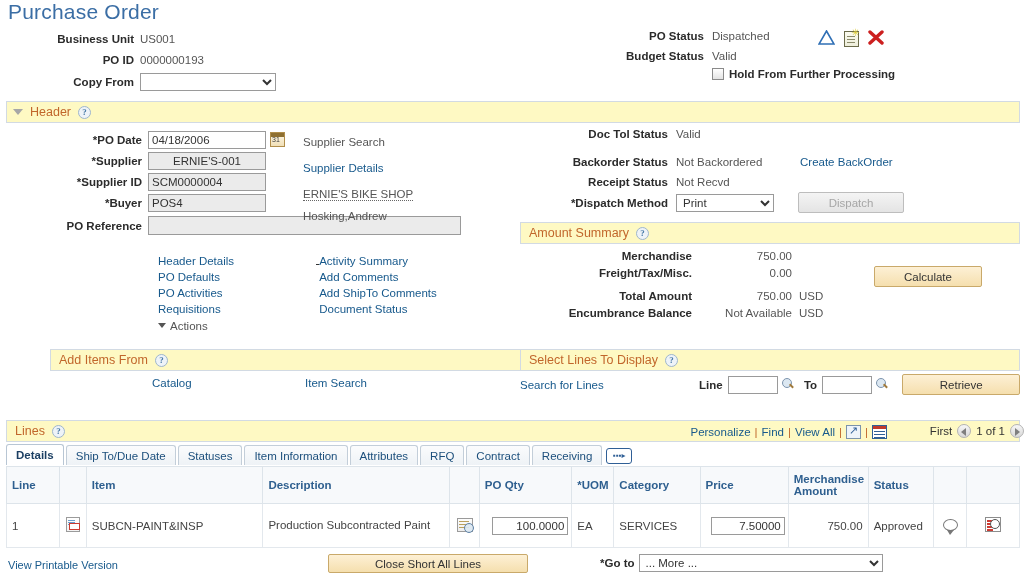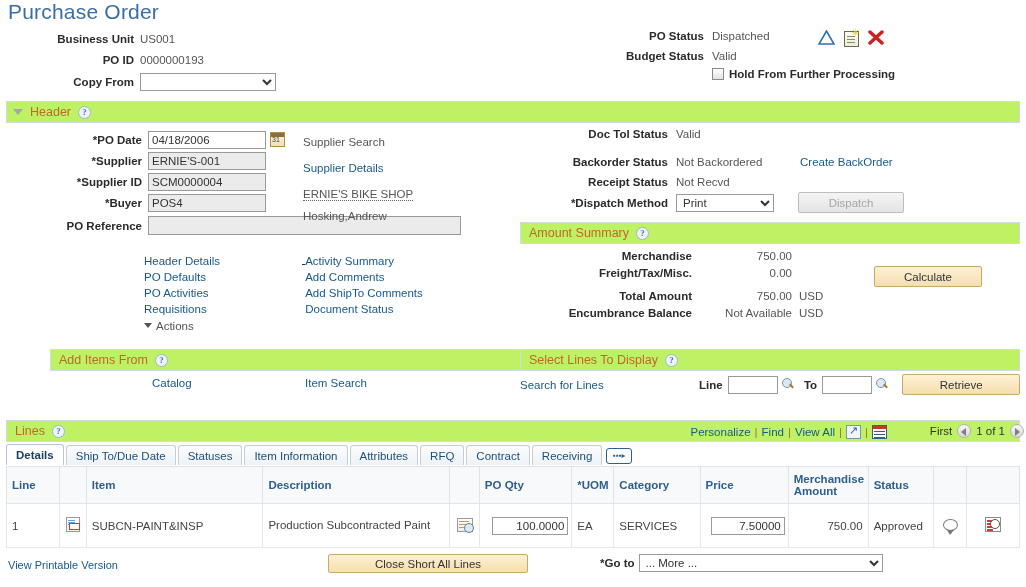--- a/index.html
+++ b/index.html
@@ -56,21 +56,21 @@
   
   .topright { position: absolute; left: 600px; top: 30px; width: 426px; }
   .trow { display: flex; align-items: flex-start; margin-bottom: 3px; }
   .trow .lbl { width: 112px; padding-right: 8px; }
   .icons-inline { margin-left: 48px; display: flex; gap: 9px; align-items: center; }
 
   .chk { width: 12px; height: 12px; border: 1px solid #8a8a8a; background: linear-gradient(#fff,#e3e3e3); display: inline-block; vertical-align: -2px; }
 
   
   .secbar {
-    background: #bef264;
+    background: #fef9c3;
     border: 1px solid #d2dae3;
     height: 22px;
     display: flex; align-items: center;
     padding-left: 6px;
     color: #c1662b;
     font-size: 12.5px;
   }
   .secbar .tri {
     width: 0; height: 0;
     border-left: 5px solid transparent;
@@ -88,21 +88,21 @@
 
   
   #header-bar { position: absolute; left: 6px; top: 101px; width: 1014px; }
   .hdr-left { position: absolute; left: 0px; top: 131px; width: 500px; }
   .hdr-left .frow .lbl { width: 148px; }
   .hdr-midlinks { position: absolute; left: 303px; top: 134px; line-height: 17px; }
   .hdr-right { position: absolute; left: 520px; top: 128px; width: 506px; }
   .hdr-right .trow .lbl { width: 156px; padding-right: 8px; }
 
   
-  .linkgrid { position: absolute; left: 144px; top: 253px; text-decoration: underline; }
+  .linkgrid { position: absolute; left: 158px; top: 253px; text-decoration: underline; }
   .linkcol { display: inline-block; vertical-align: top; line-height: 16px; }
   .linkcol.c1 { width: 158px; }
   .tri-small {
     display: inline-block; width: 0; height: 0;
     border-left: 4px solid transparent; border-right: 4px solid transparent;
     border-top: 5px solid #555; margin-right: 4px; vertical-align: 2px;
   }
 
   
   #amtsum-bar { position: absolute; left: 520px; top: 222px; width: 500px; }
@@ -388,21 +388,21 @@
   </div>
 
   <div class="hdr-left">
     <div class="frow">
       <span class="lbl">*PO Date</span>
       <input class="inp" style="width: 118px;" value="04/18/2006">
       <span class="cal-icon"></span>
     </div>
     <div class="frow">
       <span class="lbl">*Supplier</span>
-      <input class="inp ro" style="width: 118px;" value="ERNIE'S-001">
+      <input class="inp ro" style="width: 118px; text-align: center;" value="ERNIE'S-001">
     </div>
     <div class="frow">
       <span class="lbl">*Supplier ID</span>
       <input class="inp ro" style="width: 118px;" value="SCM0000004">
     </div>
     <div class="frow">
       <span class="lbl">*Buyer</span>
       <input class="inp ro" style="width: 118px;" value="POS4">
     </div>
     <div class="frow" style="margin-top:6px;">

